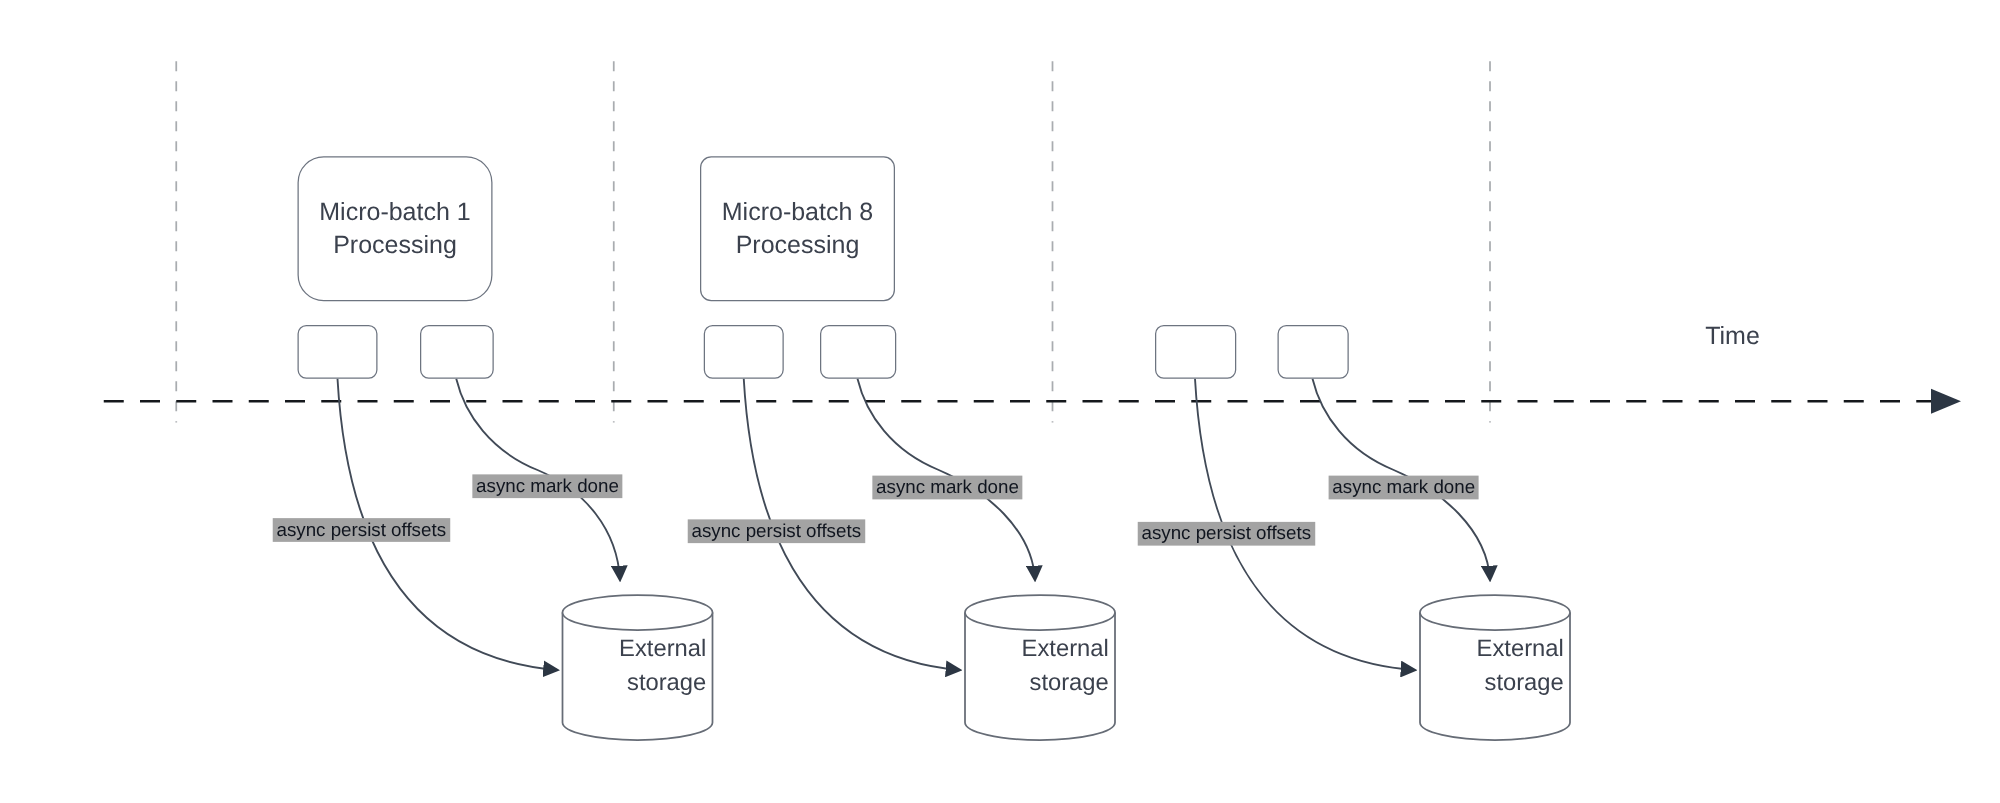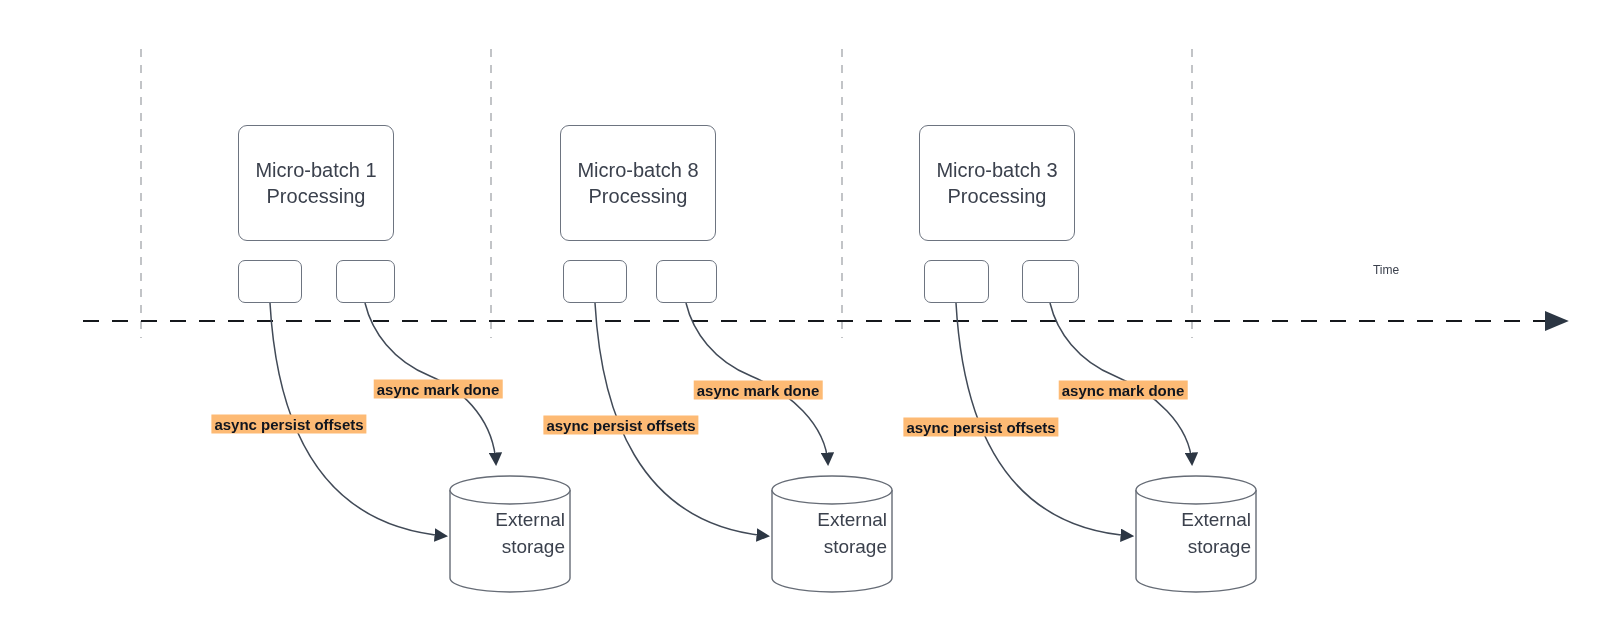--- a/index.html
+++ b/index.html
@@ -17,26 +17,26 @@
   .small-box{
     position:absolute;top:260px;height:43px;box-sizing:border-box;
     border:1px solid #6d7480;border-radius:7px;background:#ffffff;
   }
   .storage-label{
     position:absolute;width:110px;transform:translateX(-50%);
     text-align:right;font-size:19px;line-height:27px;color:#3b414d;
   }
   .edge-label{
     position:absolute;transform:translate(-50%,-50%);white-space:nowrap;
-    font-size:15px;font-weight:bold;color:#10151f;background:#fdba74;
+    font-size:15px;font-weight:normal;color:#10151f;background:#a3a3a3;
     padding:1px 3px;
   }
   .time-label{
     position:absolute;transform:translate(-50%,-50%);
-    font-size:12px;color:#3b414d;white-space:nowrap;
+    font-size:20px;color:#3b414d;white-space:nowrap;
   }
 </style>
 </head>
 <body>
 
 <div class="canvas">
 
   <svg class="layer" width="1600" height="642" viewBox="0 0 1600 642">
     <defs>
       <marker id="ah" viewBox="0 0 10 10" refX="8.5" refY="5" markerWidth="9" markerHeight="9" orient="auto">
@@ -70,41 +70,38 @@
     <g>
       <path d="M 772 490 L 772 578 A 60 14 0 0 0 892 578 L 892 490" fill="#ffffff" stroke="#666c76" stroke-width="1.4"></path>
       <ellipse cx="832" cy="490" rx="60" ry="14" fill="#ffffff" stroke="#666c76" stroke-width="1.4"></ellipse>
     </g>
     <g>
       <path d="M 1136 490 L 1136 578 A 60 14 0 0 0 1256 578 L 1256 490" fill="#ffffff" stroke="#666c76" stroke-width="1.4"></path>
       <ellipse cx="1196" cy="490" rx="60" ry="14" fill="#ffffff" stroke="#666c76" stroke-width="1.4"></ellipse>
     </g>
   </svg>
 
-  <div class="main-box" style="left:238px;">
+  <div class="main-box" style="left:238px;border-radius:21px;">
     <span>Micro-batch 1 Processing</span>
   </div>
   <div class="small-box" style="left:238px;width:64px;"></div>
   <div class="small-box" style="left:336px;width:59px;"></div>
   <div class="edge-label" style="left:289px;top:424px;">async persist offsets</div>
   <div class="edge-label" style="left:438px;top:389px;">async mark done</div>
   <div class="storage-label" style="left:510px;top:506px;">External storage</div>
 
   <div class="main-box" style="left:560px;">
     <span>Micro-batch 8 Processing</span>
   </div>
   <div class="small-box" style="left:563px;width:64px;"></div>
   <div class="small-box" style="left:656px;width:61px;"></div>
   <div class="edge-label" style="left:621px;top:425px;">async persist offsets</div>
   <div class="edge-label" style="left:758px;top:390px;">async mark done</div>
   <div class="storage-label" style="left:832px;top:506px;">External storage</div>
 
-  <div class="main-box" style="left:919px;">
-    <span>Micro-batch 3 Processing</span>
-  </div>
   <div class="small-box" style="left:924px;width:65px;"></div>
   <div class="small-box" style="left:1022px;width:57px;"></div>
   <div class="edge-label" style="left:981px;top:427px;">async persist offsets</div>
   <div class="edge-label" style="left:1123px;top:390px;">async mark done</div>
   <div class="storage-label" style="left:1196px;top:506px;">External storage</div>
 
   <div class="time-label" style="left:1386px;top:270px;">Time</div>
 
 </div>
 

